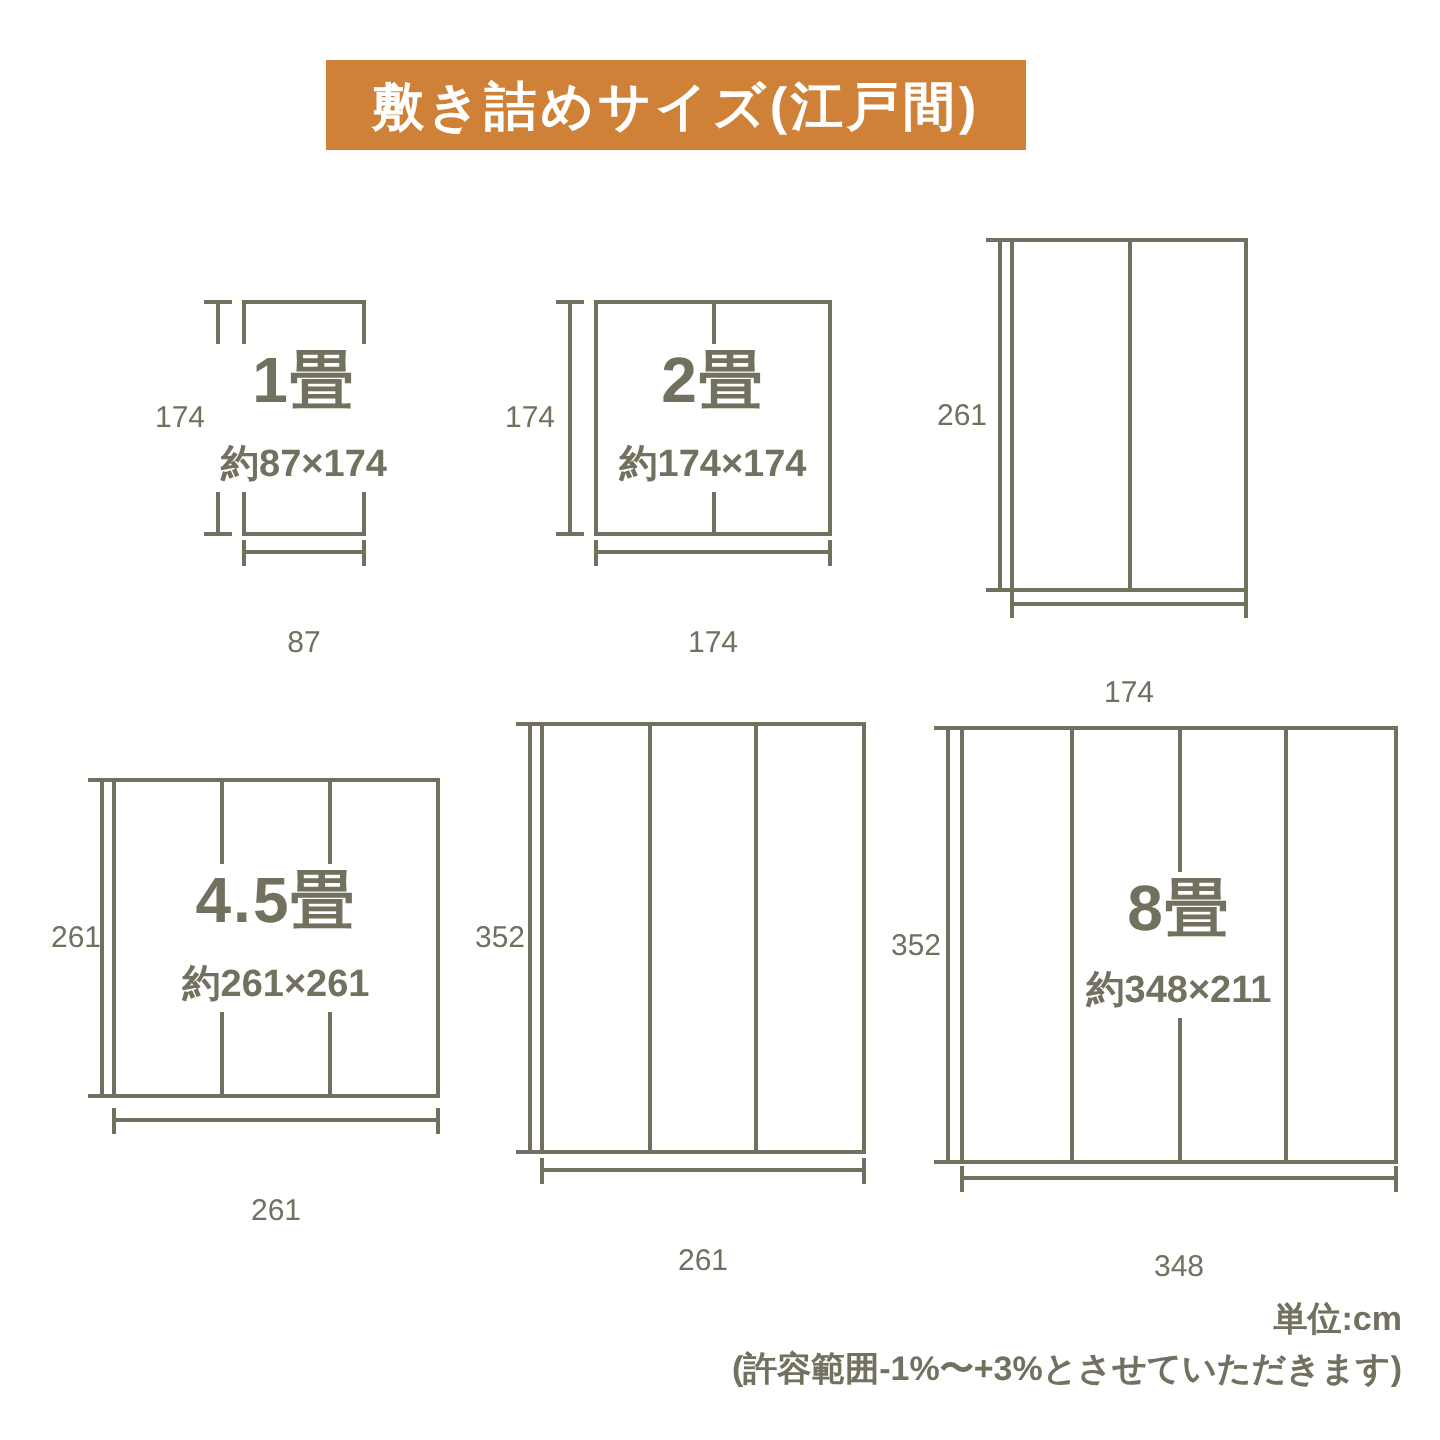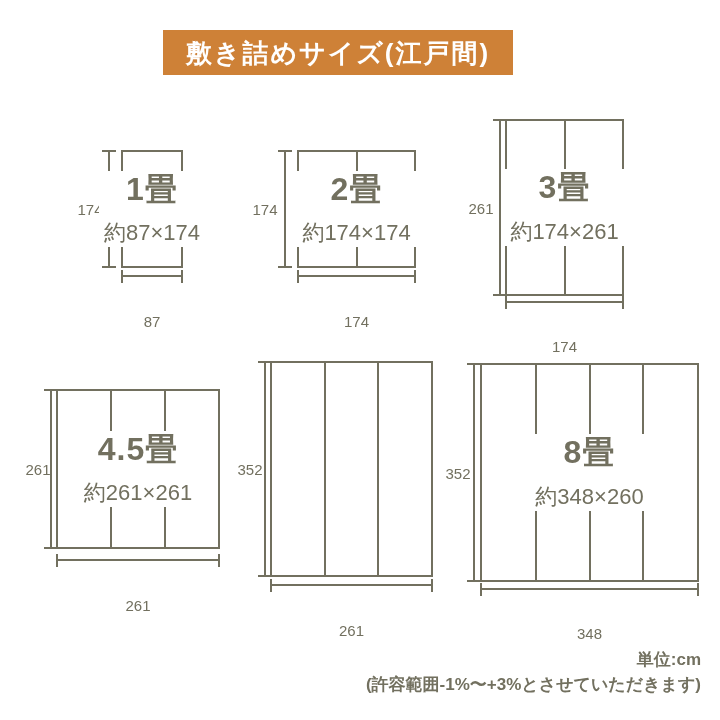--- a/index.html
+++ b/index.html
@@ -44,21 +44,21 @@
   }
   .center-label{
     position:relative;z-index:2;
     background:var(--page-bg);
     padding:2px 5px;
     text-align:center;
     display:flex;flex-direction:column;align-items:center;gap:15px;
     white-space:nowrap;
   }
   .tatami-label{font-size:32px;font-weight:600;line-height:1.05;letter-spacing:1px;}
-  .tatami-size{font-size:22px;font-weight:400;line-height:1.1;}
+  .tatami-size{font-size:19px;font-weight:700;line-height:1.1;}
 
   
   .vdim{
     position:absolute;top:-2px;bottom:-2px;width:14px;
     border-top:2px solid var(--line);
     border-bottom:2px solid var(--line);
   }
   .vdim::before{
     content:"";position:absolute;left:6px;top:0;bottom:0;width:2px;
     background:var(--line);
@@ -150,24 +150,20 @@
       <div class="vdim"></div>
       <div class="vlabel">174</div>
       <div class="hdim"></div>
       <div class="hlabel">174</div>
     </div>
   </div>
 
   <div class="diagram d3">
     <div class="rect">
       <div class="divider div-50"></div>
-      <div class="center-label">
-        <div class="tatami-label">3畳</div>
-        <div class="tatami-size">約174×261</div>
-      </div>
       <div class="vdim"></div>
       <div class="vlabel">261</div>
       <div class="hdim"></div>
       <div class="hlabel">174</div>
     </div>
   </div>
 
   <div class="diagram d4">
     <div class="rect">
       <div class="divider div-33"></div>
@@ -194,21 +190,21 @@
     </div>
   </div>
 
   <div class="diagram d6">
     <div class="rect">
       <div class="divider div-25"></div>
       <div class="divider div-50"></div>
       <div class="divider div-75"></div>
       <div class="center-label">
         <div class="tatami-label">8畳</div>
-        <div class="tatami-size">約348×260</div>
+        <div class="tatami-size">約348×211</div>
       </div>
       <div class="vdim"></div>
       <div class="vlabel">352</div>
       <div class="hdim"></div>
       <div class="hlabel">348</div>
     </div>
   </div>
 
   <div class="footer">
     <div>単位:cm</div>

